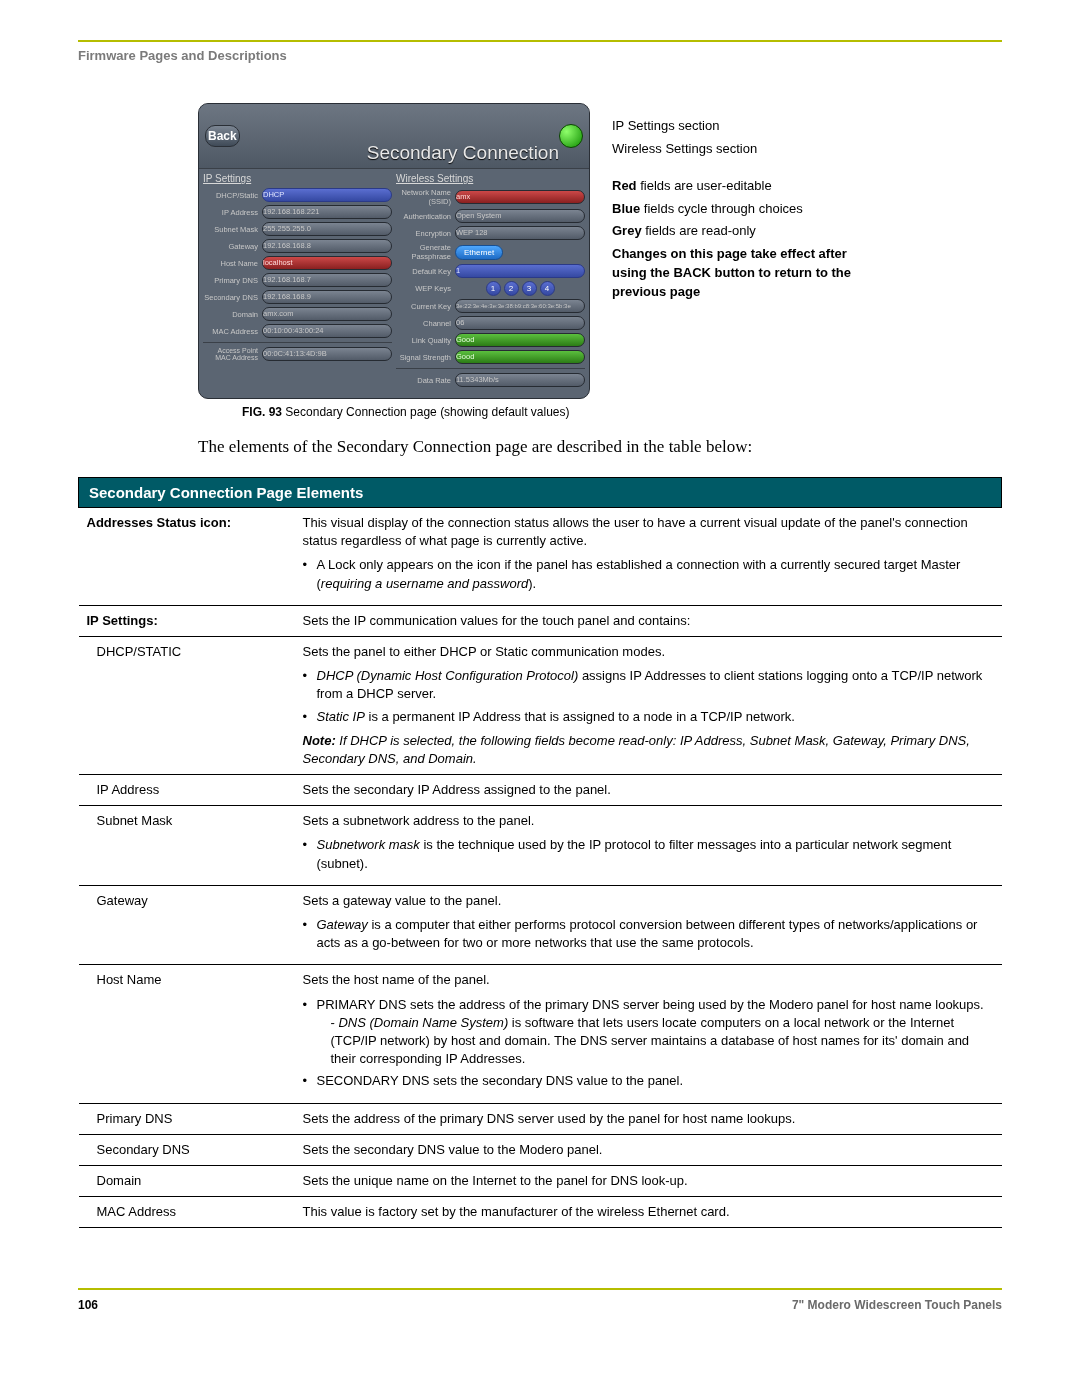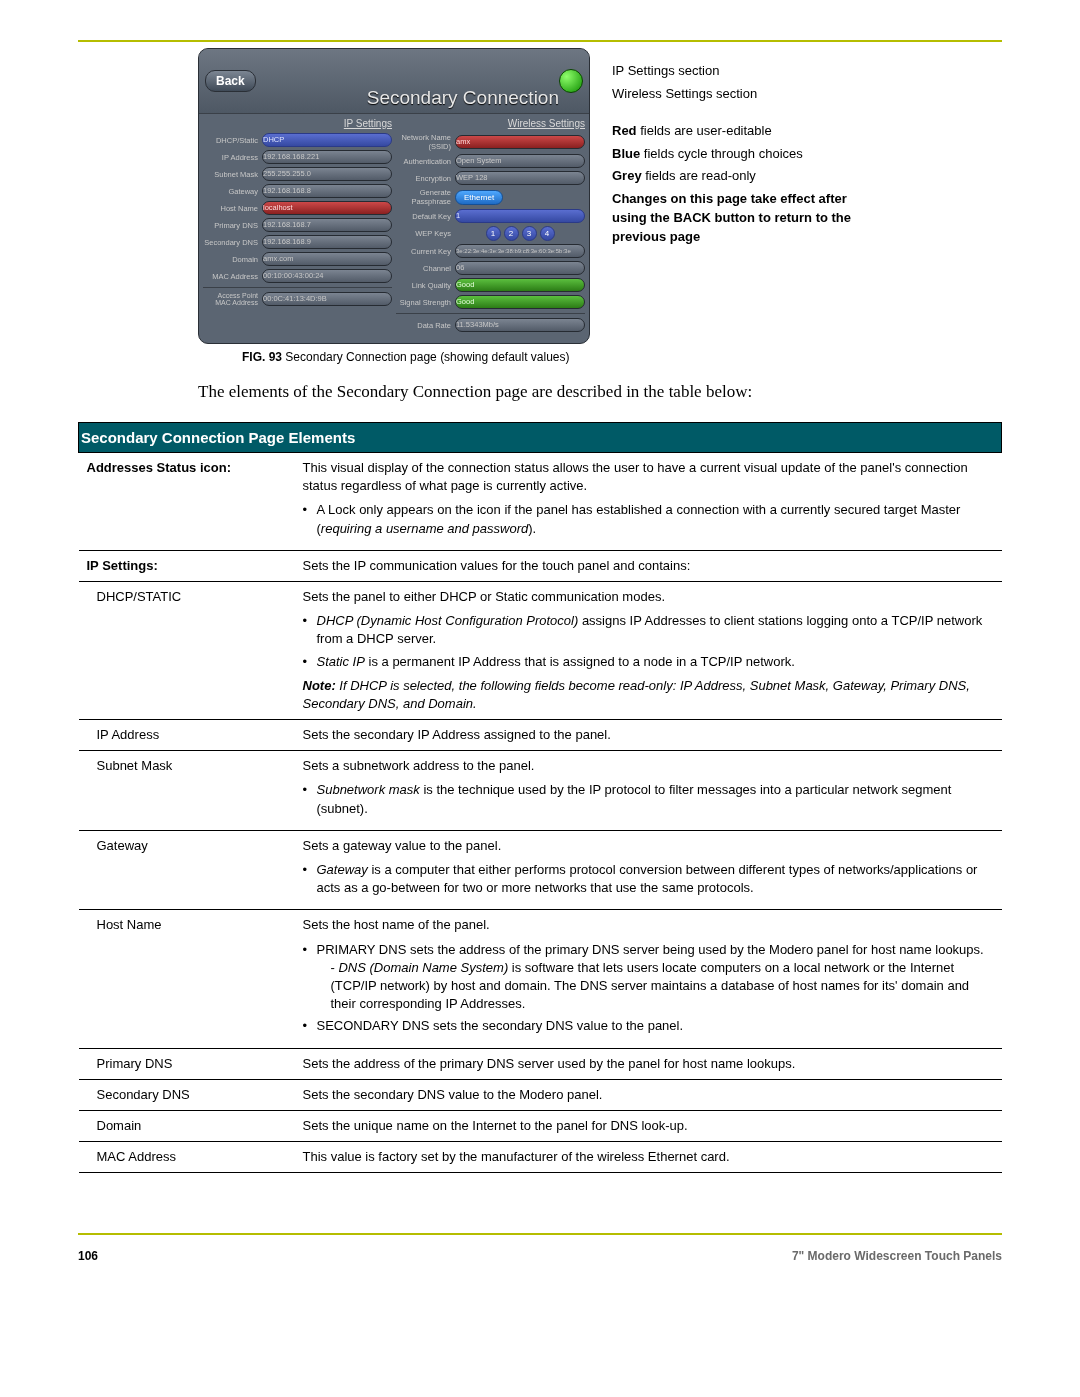--- a/index.html
+++ b/index.html
@@ -45,21 +45,21 @@
     display: flex;
     align-items: center;
     justify-content: space-between;
     padding: 4px 6px;
     background: linear-gradient(#6d7682,#4e5864);
     border-bottom: 1px solid #3a4048;
   }
   .back-btn {
     background: linear-gradient(#7c8693,#3f4a57);
     color: #fff;
-    padding: 3px 10px;
+    padding: 3px 2px;
     border-radius: 10px;
     border: 1px solid #2a2f36;
     font-weight: bold;
     font-size: 12px;
   }
   .panel-title {
     font-size: 19px;
     color: #e8e8e8;
     text-shadow: 0 1px 1px #000;
     flex: 1;
@@ -75,21 +75,21 @@
   }
   .panel-body {
     display: flex;
     padding: 4px 4px 8px 4px;
     gap: 4px;
   }
   .col {
     flex: 1;
   }
   .col-head {
-    text-align: right;
+    text-align: left;
     font-size: 10px;
     color: #d8d8d8;
     text-decoration: underline;
     margin-bottom: 4px;
     position: relative;
   }
   .row {
     display: flex;
     align-items: center;
     gap: 4px;
@@ -156,21 +156,21 @@
     width: 100%;
     border-collapse: collapse;
     font-size: 13px;
     margin-left: 0;
   }
   table.elements th.main-head{
     background:#005a66;
     color:#fff;
     font-weight:bold;
     text-align:left;
-    padding:6px 2px;
+    padding:6px 10px;
     font-size:15px;
     border:1px solid #000;
   }
   table.elements td{
     border-top:1px solid #000;
     border-bottom:1px solid #000;
     padding:6px 8px;
     vertical-align:top;
     line-height:1.4;
   }
@@ -178,33 +178,34 @@
   table.elements td.lbl.b{ font-weight:bold; }
   .bullet{ padding-left:0; margin:6px 0; list-style:none;}
   .bullet li{ position:relative; padding-left:14px; margin-bottom:4px;}
   .bullet li::before{content:"•"; position:absolute; left:0;}
   .dash{padding-left:14px;}
   .dash::before{content:"- ";}
   em{font-style:italic;}
   .footer{
     margin-top:60px;
     border-top:2px solid #b5bd00;
-    padding-top:14px;
+    padding-top:8px;
     display:flex;
     justify-content:space-between;
     font-size:12px;
   }
   .footer .pn{font-weight:bold;}
   .footer .doc{font-weight:bold;color:#6a6a6a;}
 </style>
 </head>
 <body>
 
 <div class="page">
   <div class="top-rule"></div>
+  <div class="header-title">Firmware Pages and Descriptions</div>
 
   <div class="fig-wrap">
 
     <div class="panel">
       <div class="panel-top">
         <span class="back-btn">Back</span>
         <span class="panel-title">Secondary Connection</span>
         <span class="status-orb"></span>
       </div>
       <div class="panel-body">

